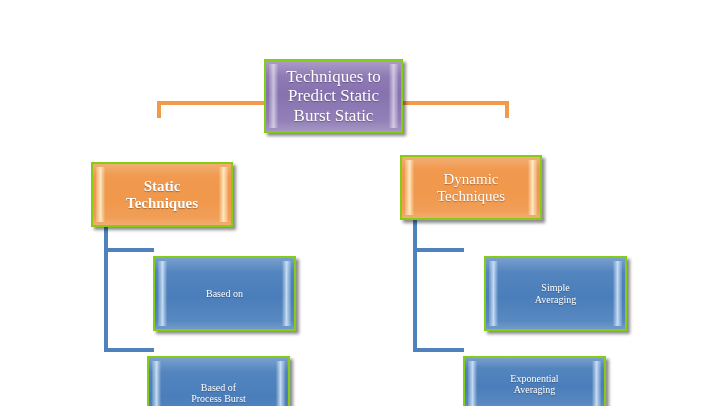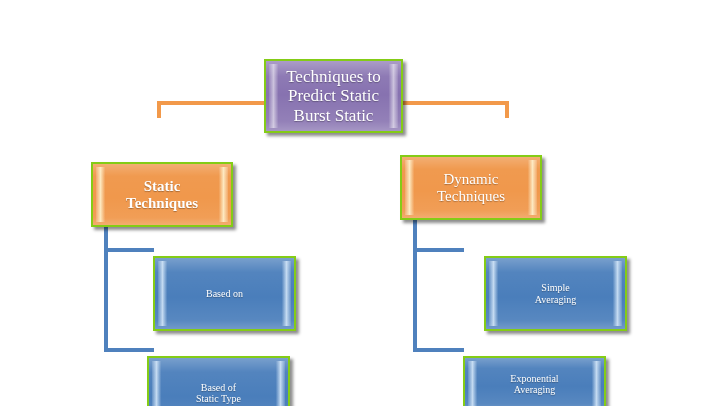--- a/index.html
+++ b/index.html
@@ -194,21 +194,21 @@
       <span>Based on</span><br>
     </span>
   </div>
 
   <div class="node blue" style="left:147px; top:311px; width:143px; height:74px;">
     <span class="sheen"></span>
     <span class="bevel-l"></span>
     <span class="bevel-r"></span>
     <span class="label">
       <span>Based of</span><br>
-      <span>Static Type</span>
+      <span>Process Burst</span>
     </span>
   </div>
 
   <div class="node blue" style="left:484px; top:211px; width:143px; height:75px;">
     <span class="sheen"></span>
     <span class="bevel-l"></span>
     <span class="bevel-r"></span>
     <span class="label">
       <span>Simple</span><br>
       <span>Averaging</span>

